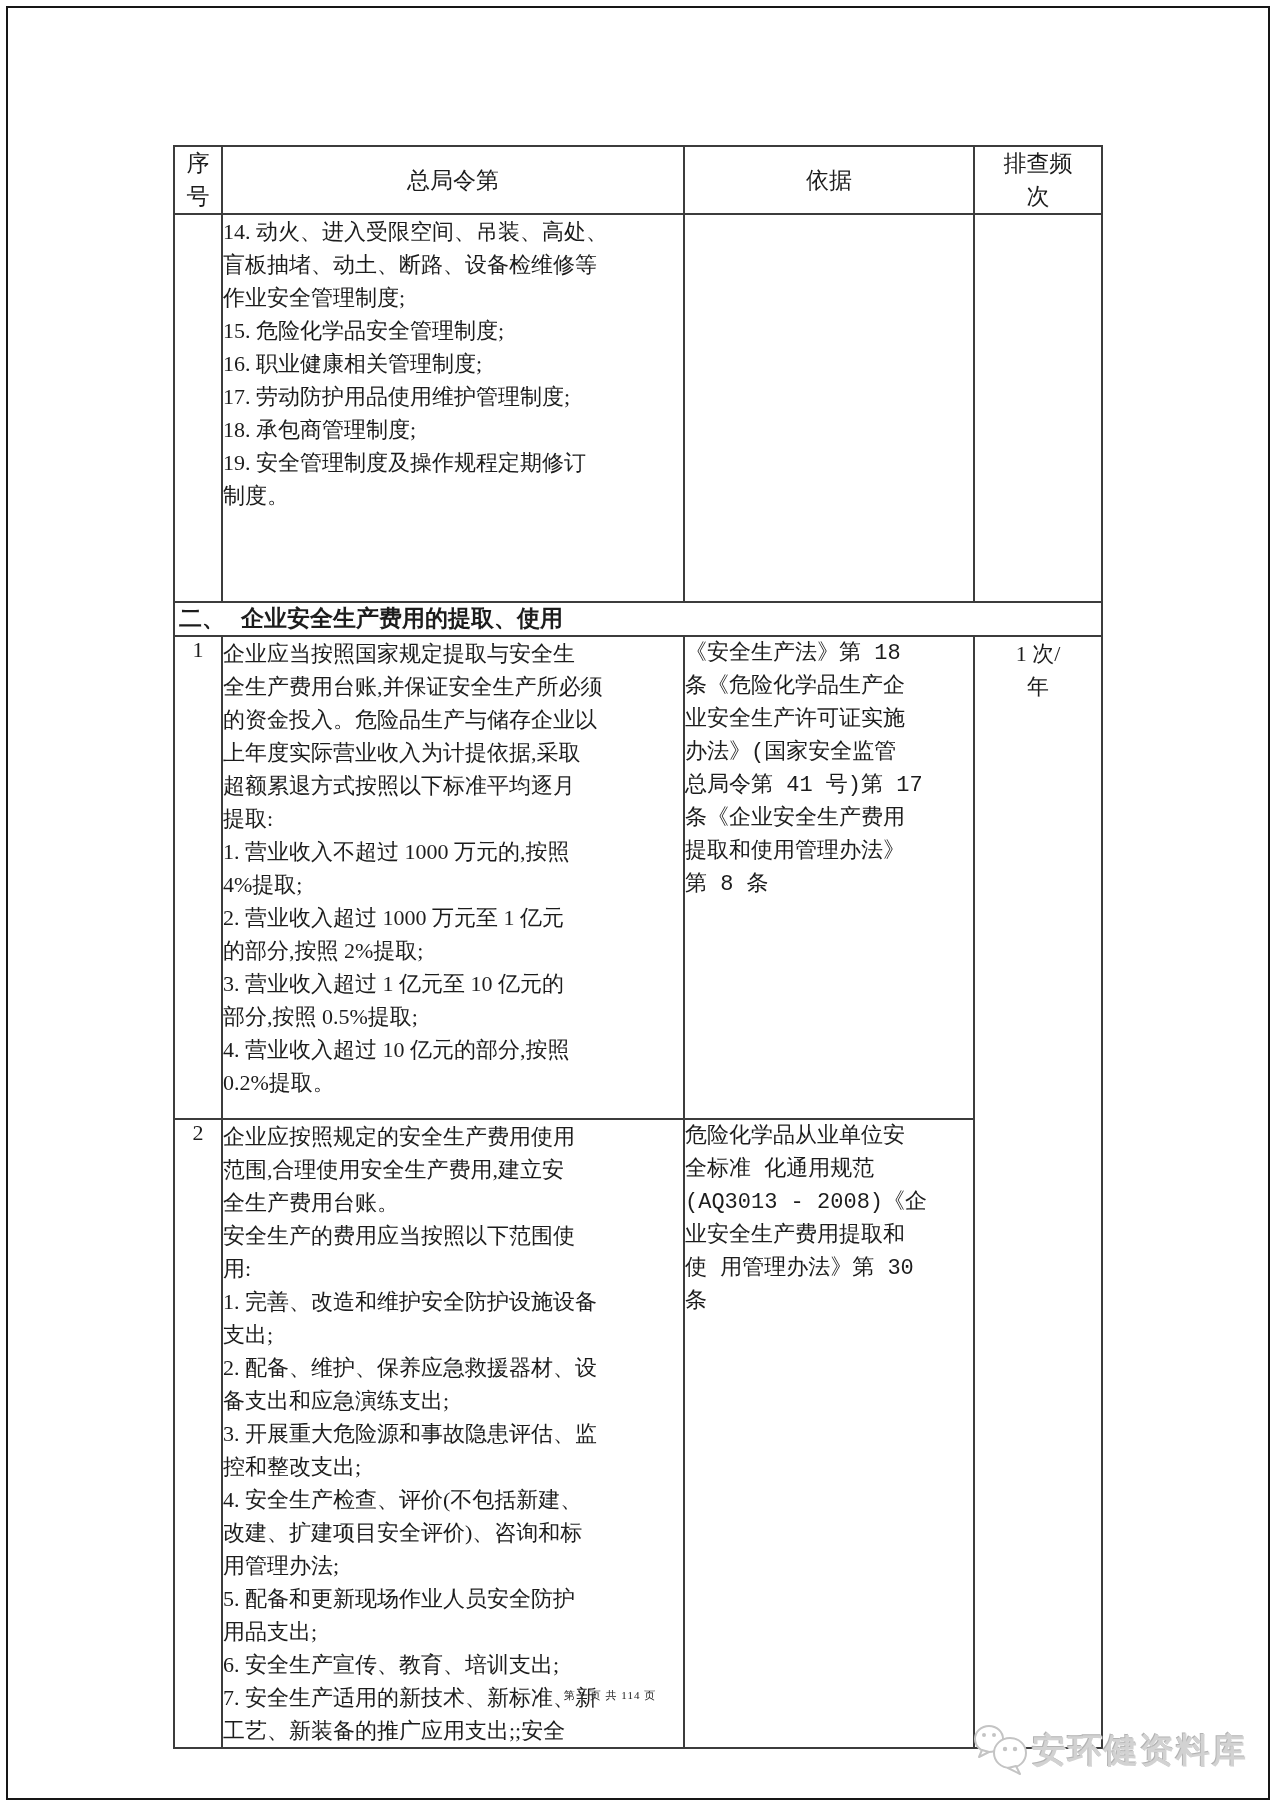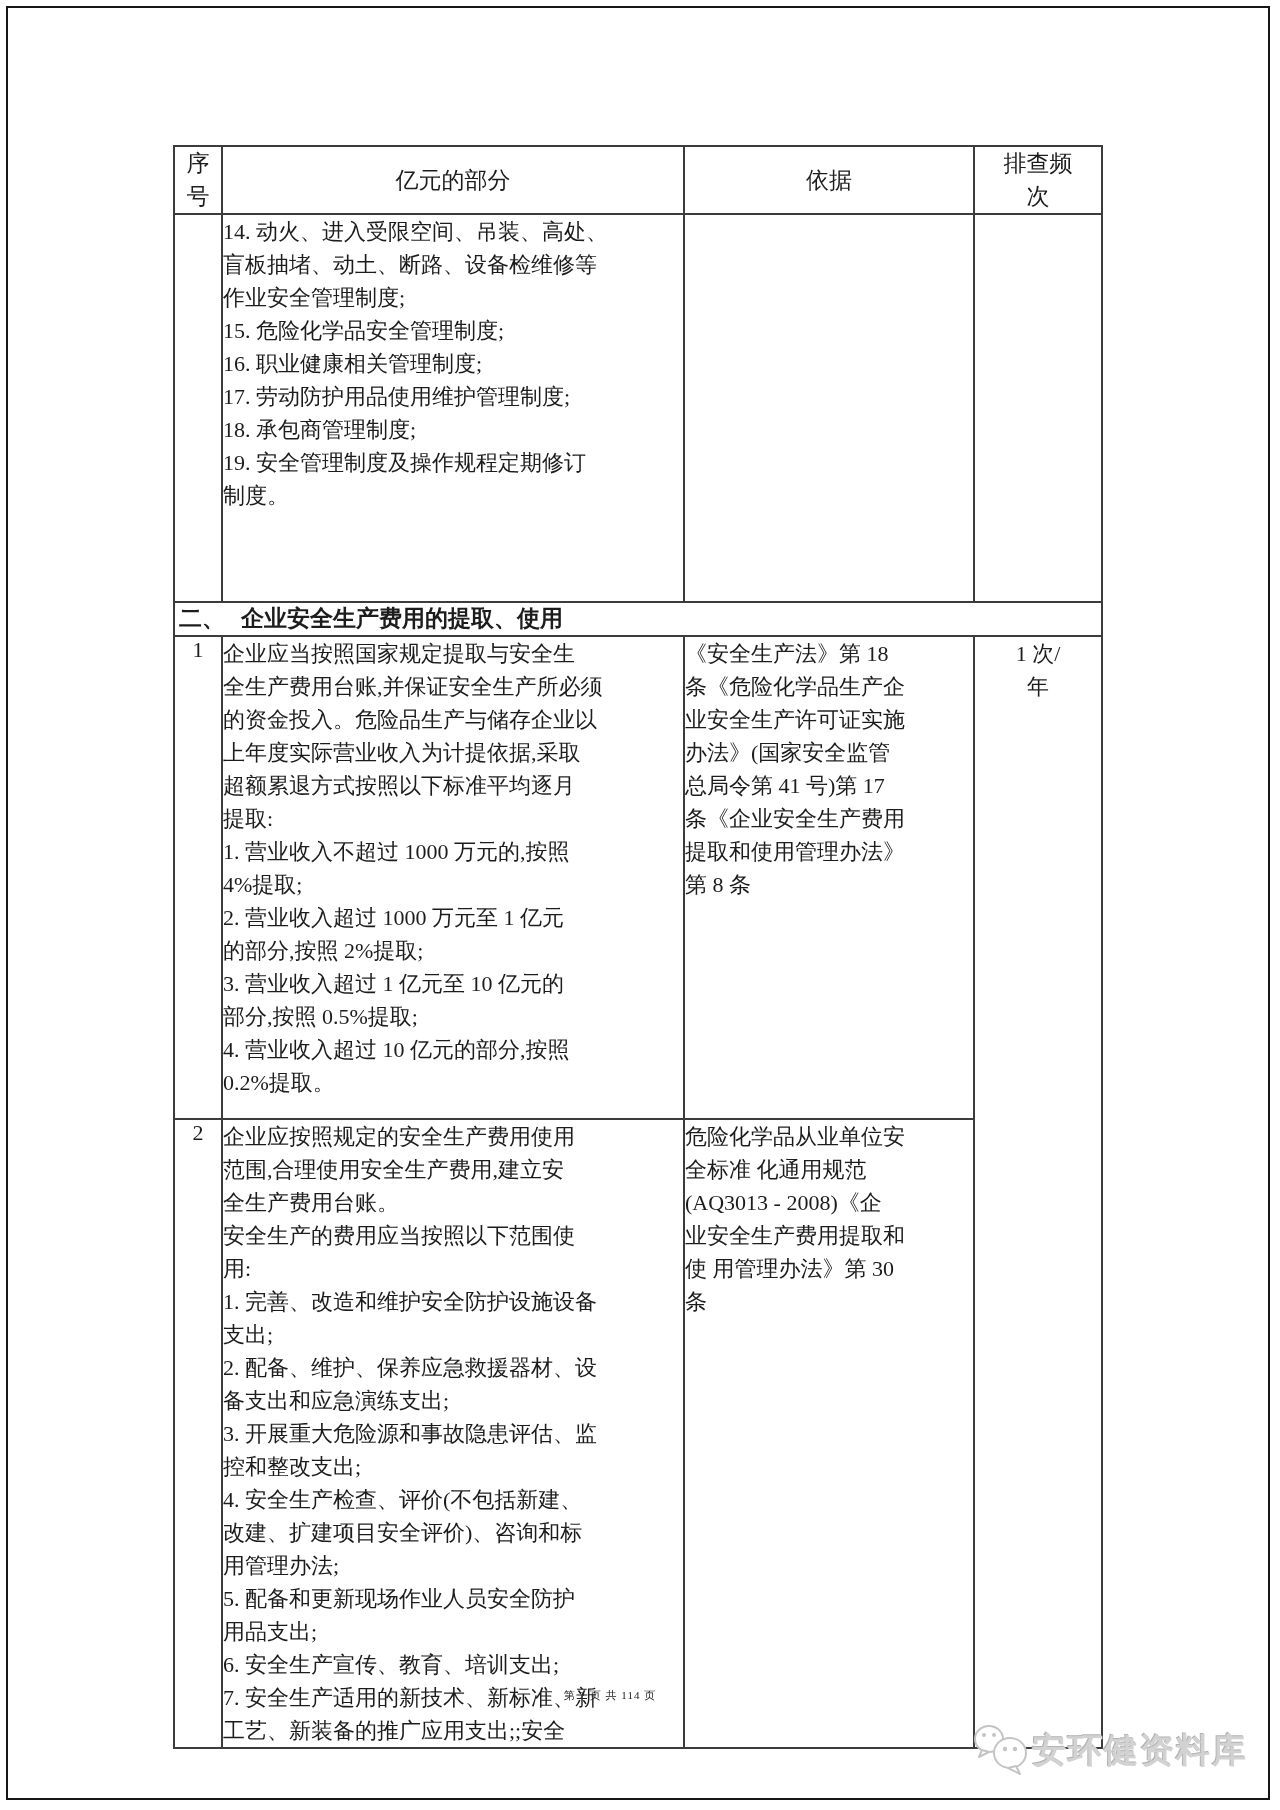--- a/index.html
+++ b/index.html
@@ -20,21 +20,21 @@
     font-weight:normal;padding:0;
   }
   table.doc th{vertical-align:middle;text-align:center;font-size:23px;line-height:31px;}
   tr.h{height:68px}
   tr.ra{height:388px}
   tr.sec{height:34px}
   tr.r1{height:483px}
   tr.r2{height:629px}
   .c-no{text-align:center;font-size:22px;padding-top:2px;}
   .c-txt{padding:2px 4px 0 9px;font-size:22px;}
-  .c-basis{padding:2px 2px 0 8px;font-size:22px;}
+  .c-basis{padding:2px 2px 0 8px;font-size:22px;font-family:Liberation Mono, monospace;}
   .c-freq{text-align:center;font-size:22px;padding-top:2px;margin-top:8px;}
   .ln{line-height:33px;white-space:pre;}
   .section-inner{
     display:flex;gap:16px;align-items:baseline;
     font-weight:bold;font-size:23px;line-height:30px;padding:1px 0 0 4px;
   }
   .page-footer{
     position:absolute;left:150px;top:1688px;width:920px;
     text-align:center;font-size:11px;letter-spacing:1px;color:#222;
   }
@@ -60,21 +60,21 @@
     <col style="width:290px">
     <col style="width:128px">
   </colgroup>
 
   <tbody>
       <tr class="h">
     <th>
           <div class="ln">序</div>
           <div class="ln">号</div>
         </th>
-    <th>亿元的部分</th>
+    <th>总局令第</th>
     <th>依据</th>
     <th>
           <div class="ln">排查频</div>
           <div class="ln">次</div>
         </th>
   </tr>
 
   <tr class="ra">
     <td class="c-no"></td>
     <td class="c-txt">

